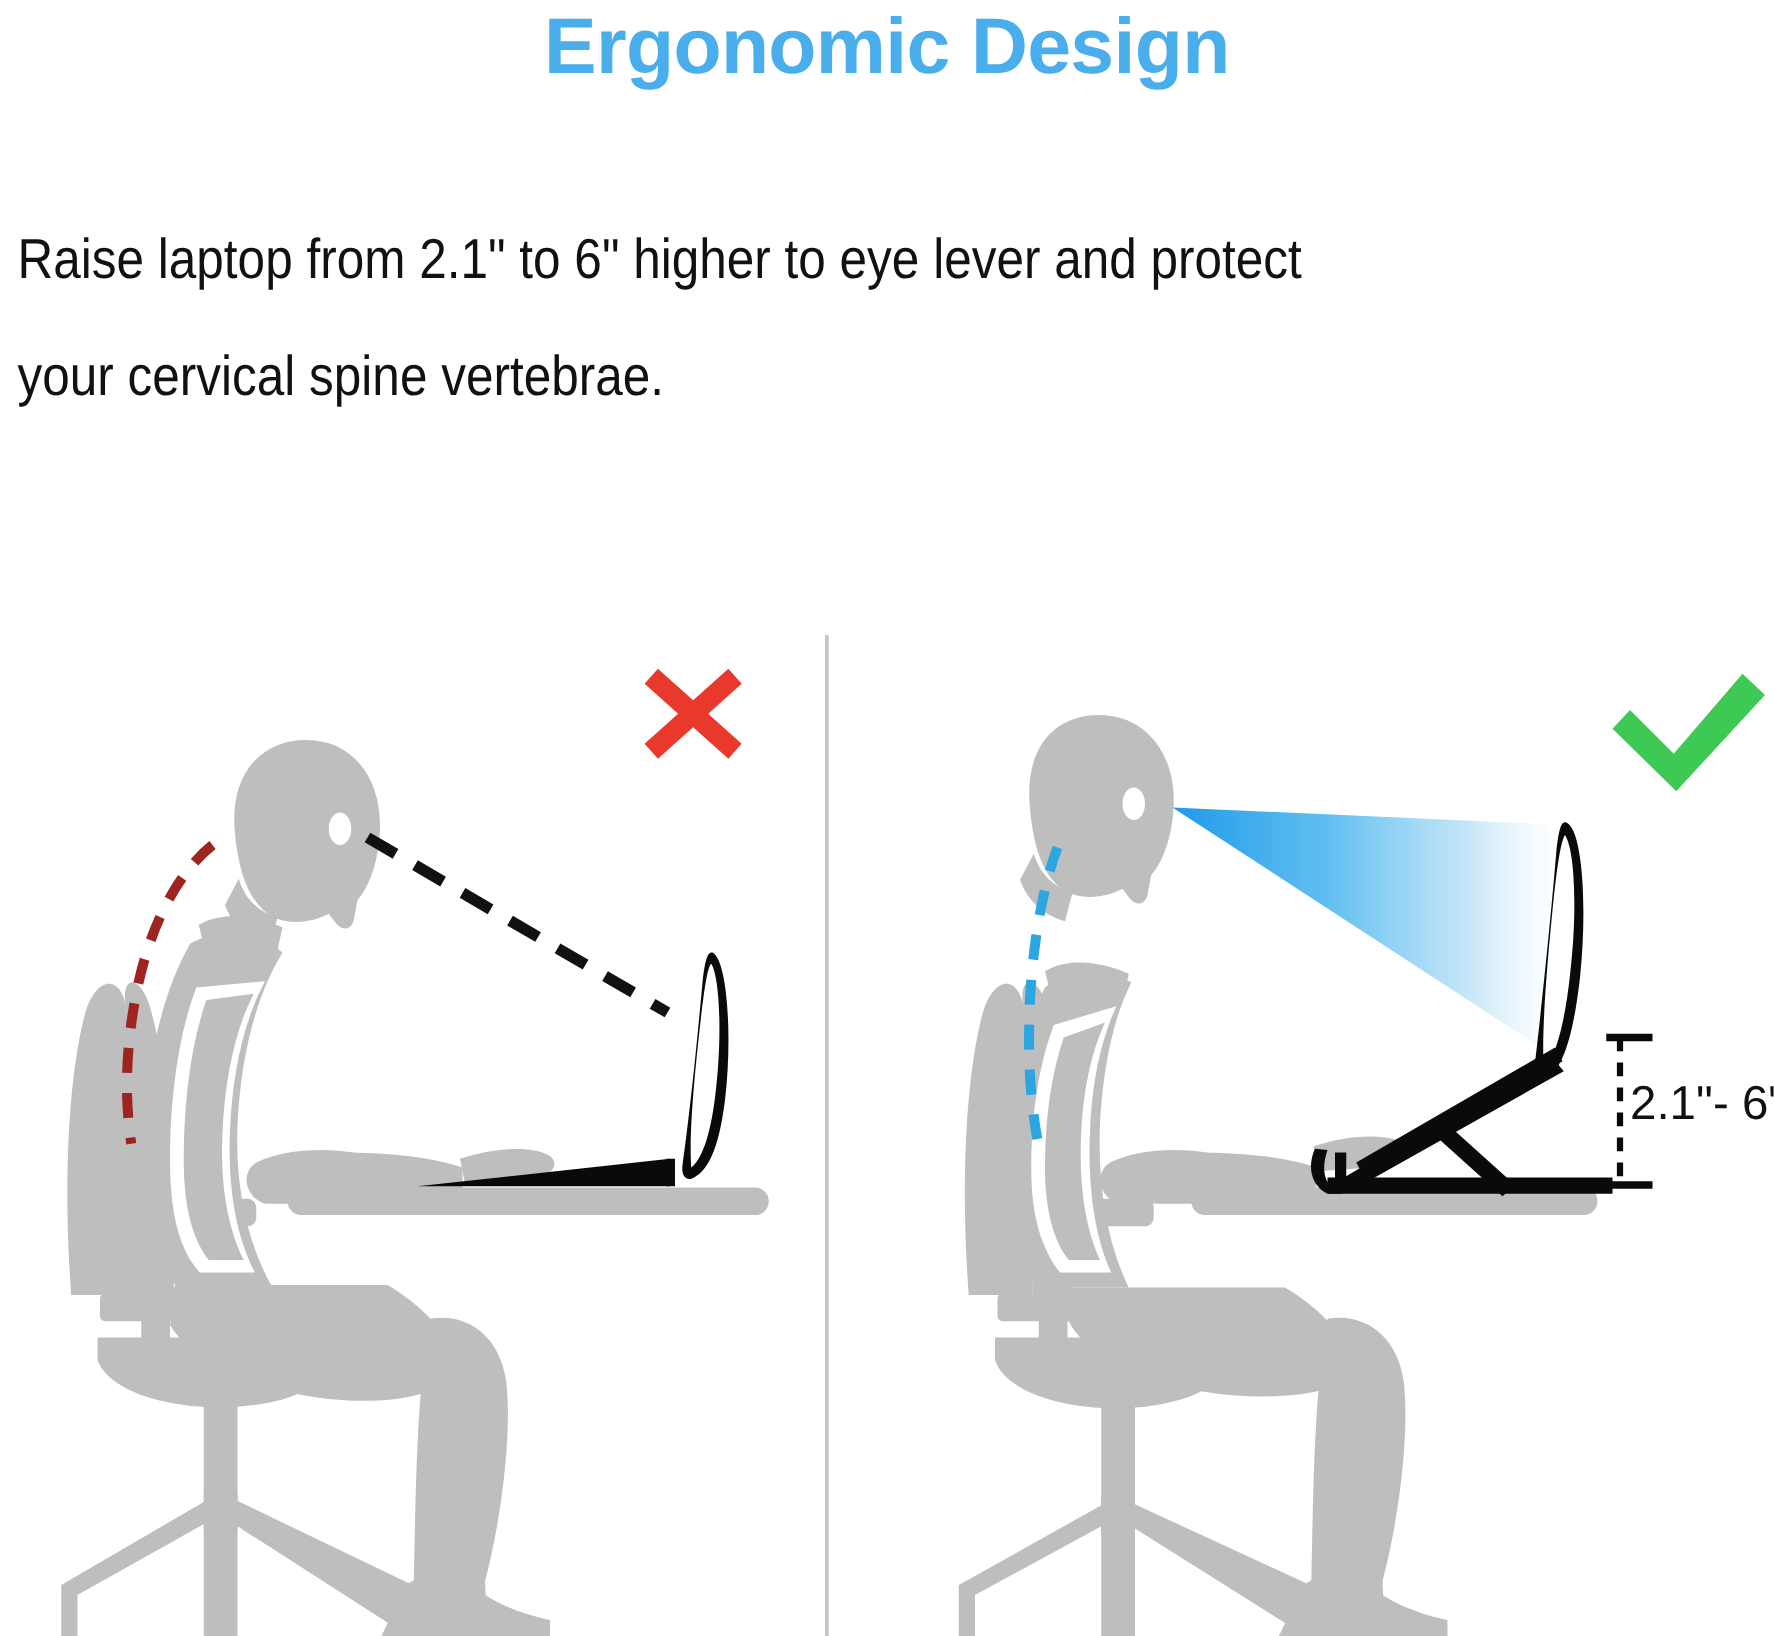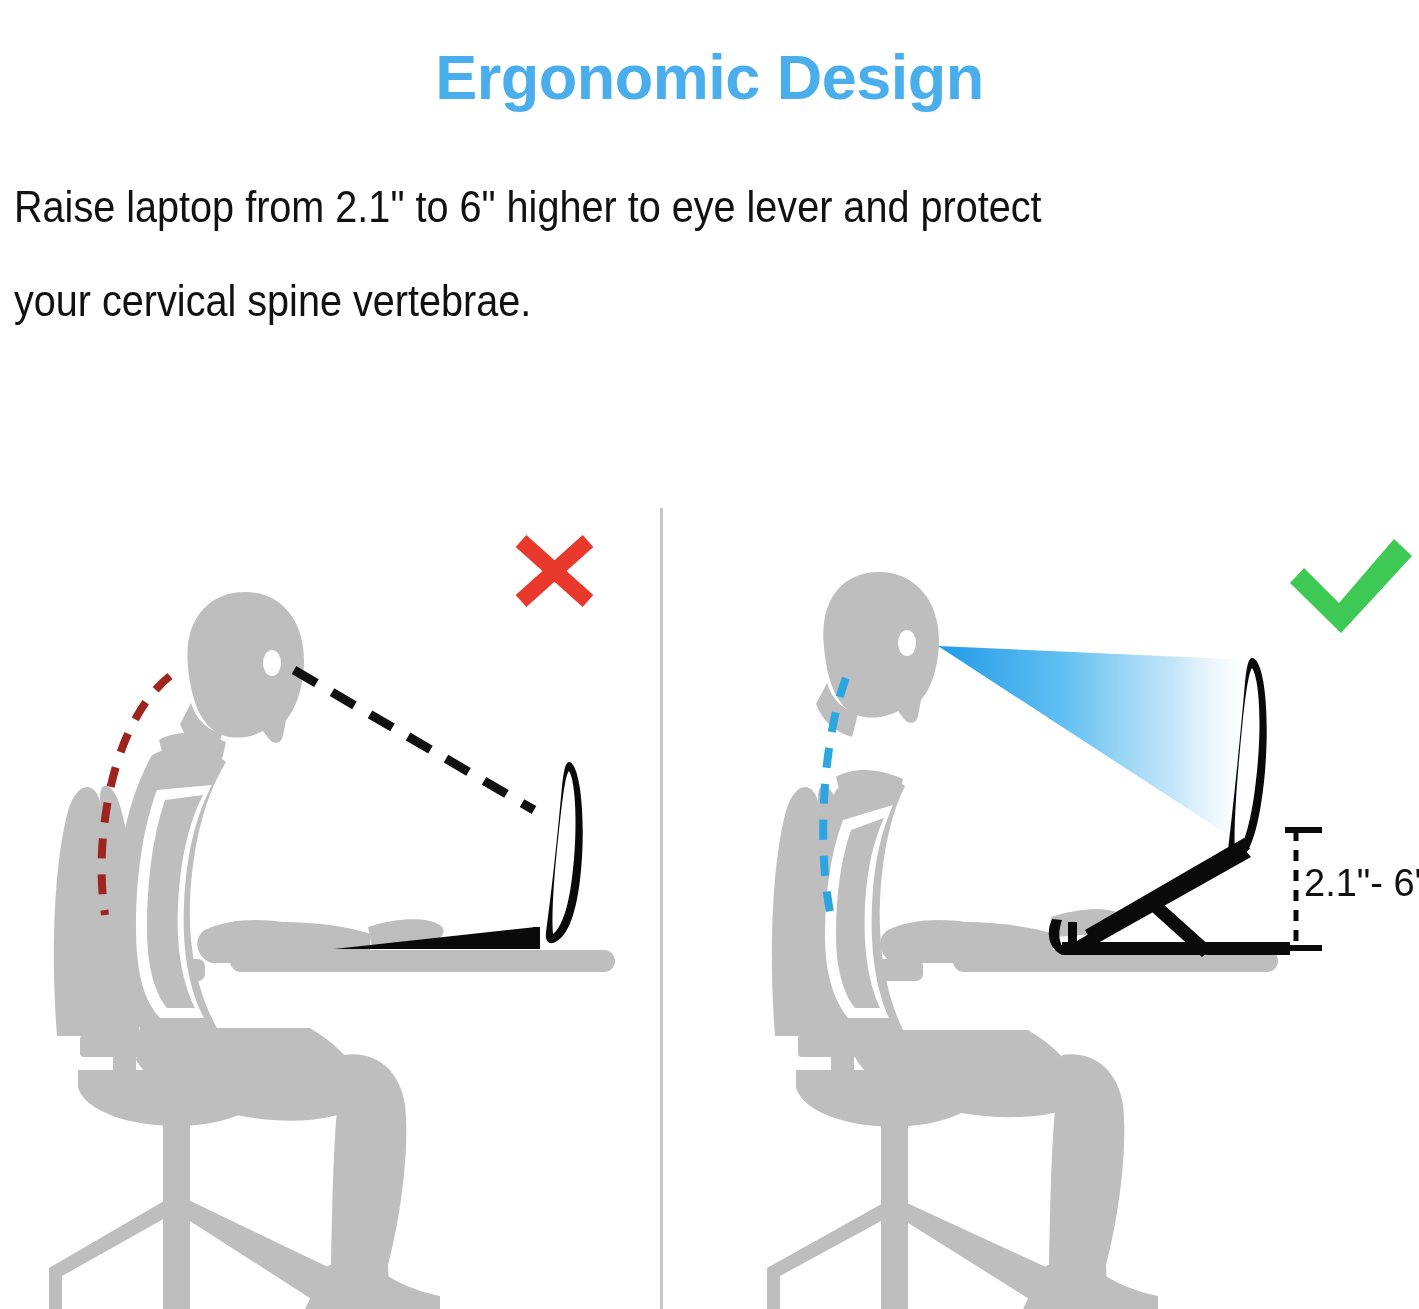--- a/index.html
+++ b/index.html
@@ -24,21 +24,20 @@
     top: 2px;
     width: 1419px;
     text-align: center;
     font-family: "Liberation Sans", sans-serif;
     font-weight: bold;
     font-size: 63px;
     line-height: 70px;
     letter-spacing: -0.5px;
     color: #4BAEEC;
     white-space: nowrap;
-    margin-top: 40px;
   }
   #subtitle {
     position: absolute;
     left: 14px;
     top: 160px;
     width: 1380px;
     font-family: "Liberation Sans", sans-serif;
     font-weight: normal;
     font-size: 45px;
     line-height: 94px;

